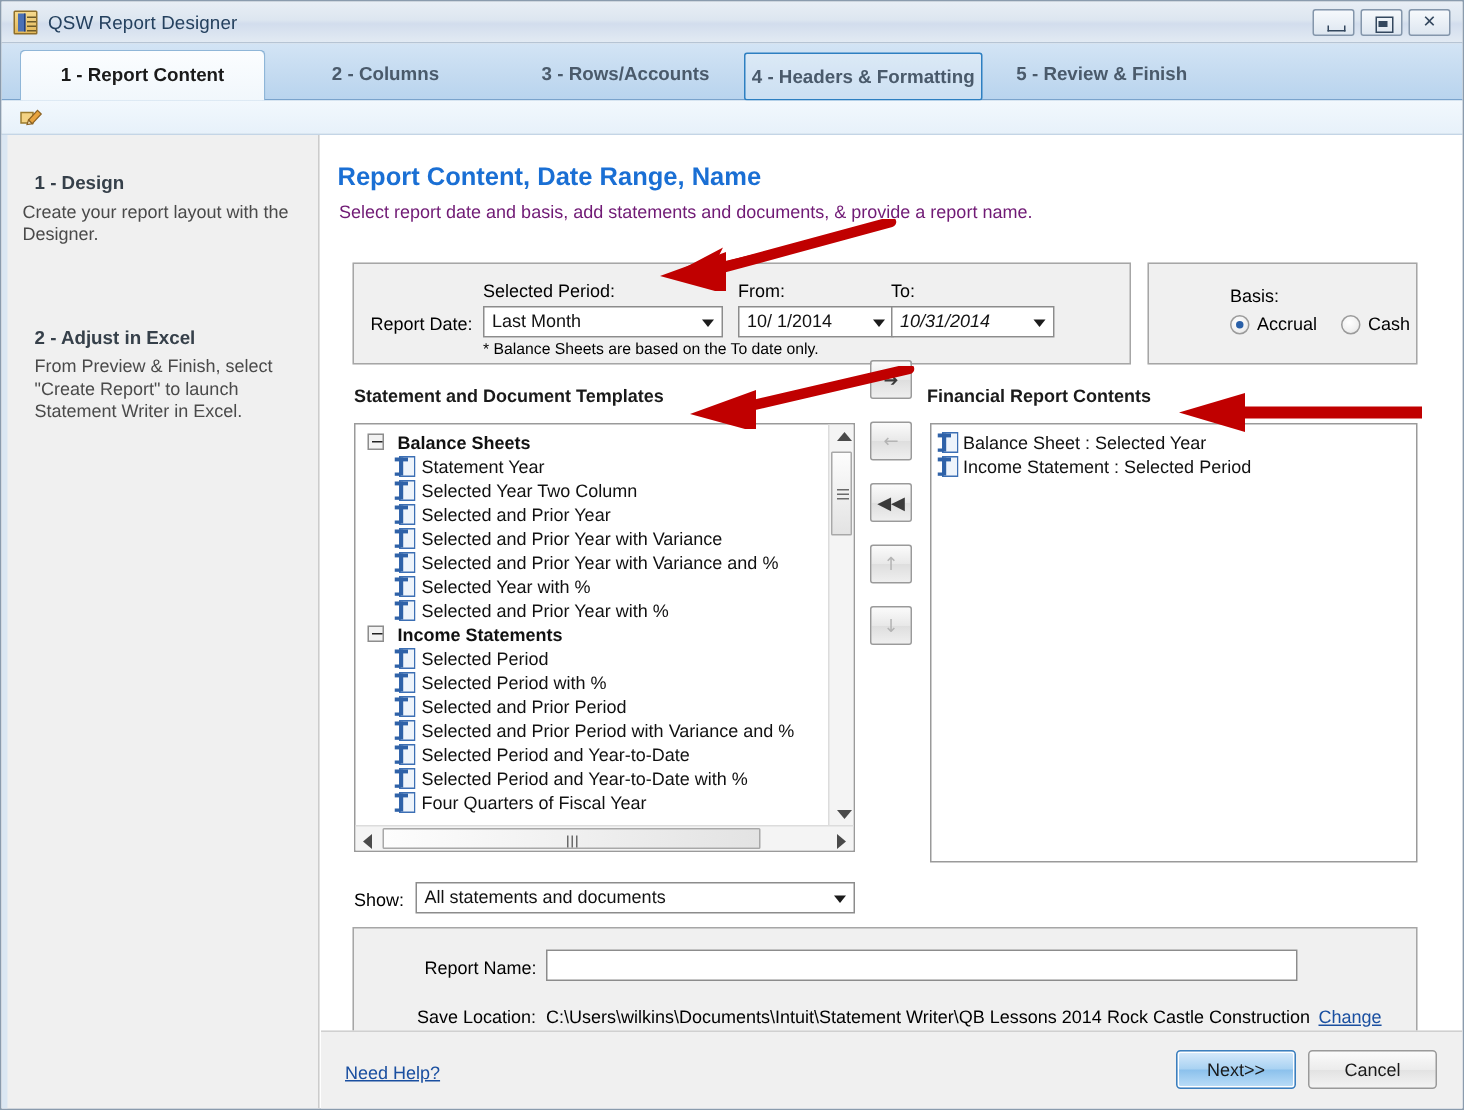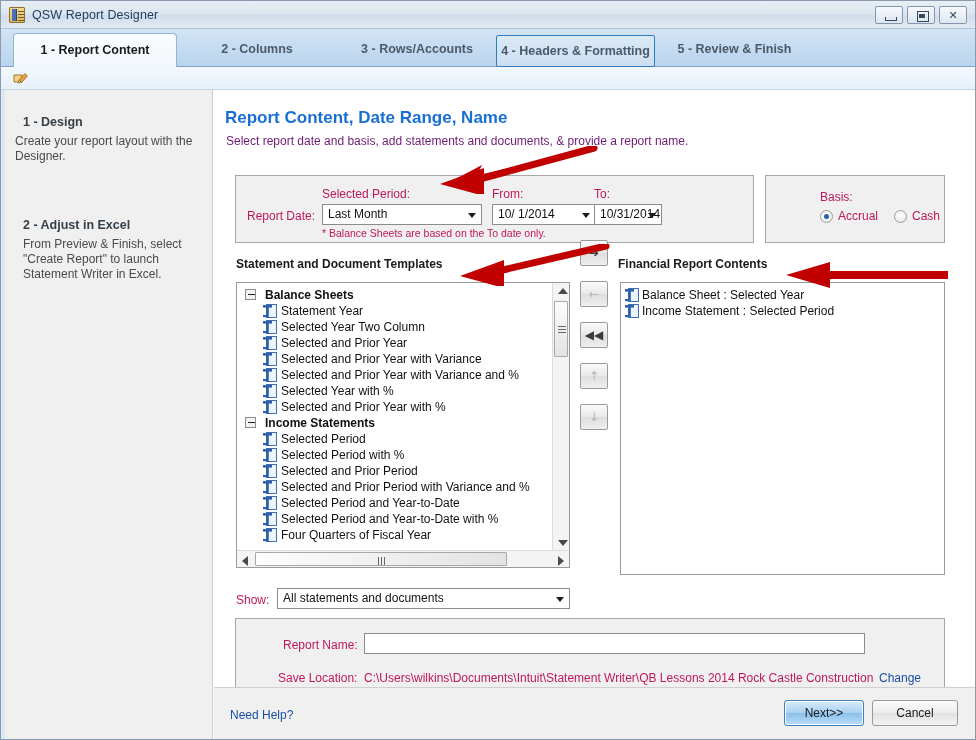--- a/index.html
+++ b/index.html
@@ -108,21 +108,21 @@
     font-size: 17px; font-weight: bold; color: #1a6fd4;
   }
   #page-sub {
     position: absolute; left: 12px; top: 44px; font-size: 12px; color: #701a75;
   }
 
   .group {
     position: absolute; background: #f0f0f0;
     border: 1px solid #a6a6a6;
   }
-  .lbl { position: absolute; font-size: 12px; color: #be185d; }
+  .lbl { position: absolute; font-size: 12px; color: #000000; }
 
   .combo {
     position: absolute; background: #ffffff; border: 1px solid #8c8c8c;
     height: 21px; line-height: 19px; font-size: 12px; color: #121212;
     padding-left: 5px;
   }
   .combo .arr {
     position: absolute; right: 5px; top: 8px; width: 0; height: 0;
     border-left: 4px solid transparent; border-right: 4px solid transparent;
     border-top: 5px solid #1c1c1c;
@@ -172,21 +172,21 @@
   
   .sb-v { position:absolute; width:17px; background:#f4f4f4; border-left:1px solid #dcdcdc; }
   .sb-h { position:absolute; height:17px; background:#f4f4f4; border-top:1px solid #dcdcdc; }
   .sb-thumb { position:absolute; background:linear-gradient(to right,#fdfdfd,#e3e3e3); border:1px solid #a8a8a8; border-radius:1px; }
   .sb-thumb.h { background:linear-gradient(to bottom,#fdfdfd,#e3e3e3); }
 
   
   #reportname-input {
     position:absolute; background:#ffffff; border:1px solid #8c8c8c; height:21px;
   }
-  .linktext { color:#1a4fa0; font-size:12px; }
+  .linktext { color:#1a4fa0; text-decoration:underline; font-size:12px; }
   #footer {
     position:absolute; left:213px; top:686px; width:761px; height:52px;
     background:#f0f0f0; border-top:1px solid #d0d0d0;
   }
   .fbtn {
     position:absolute; height:26px; border-radius:3px; font-size:12px;
     line-height:24px; text-align:center; color:#1a1a1a;
   }
   #next-btn {
     background: linear-gradient(to bottom,#d9ebfb,#a9d2f2 48%,#8cc1ec 52%,#bcdef8);
@@ -250,21 +250,21 @@
       <div class="combo" style="left:86px; top:28px; width:160px;">
         <span>Last Month</span>
         <span class="arr"></span>
       </div>
       <div class="lbl" style="left:256px; top:11px;">From:</div>
       <div class="combo" style="left:256px; top:28px; width:104px;">
         <span>10/  1/2014</span>
         <span class="arr"></span>
       </div>
       <div class="lbl" style="left:358px; top:11px;">To:</div>
-      <div class="combo" style="left:358px; top:28px; width:68px;">
+      <div class="combo" style="left:358px; top:28px; width:109px;font-style:italic;">
         <span>10/31/2014</span>
         <span class="arr"></span>
       </div>
       <div class="lbl" style="left:86px; top:51px; font-size:10.5px;">* Balance Sheets are based on the To date only.</div>
     </div>
 
     <div class="group" style="left:551px; top:85px; width:180px; height:68px;">
       <div class="lbl" style="left:54px; top:14px;">Basis:</div>
       <div class="radio on" style="left:54px; top:34px;"></div>
       <div class="lbl" style="left:72px; top:33px;">Accrual</div>

